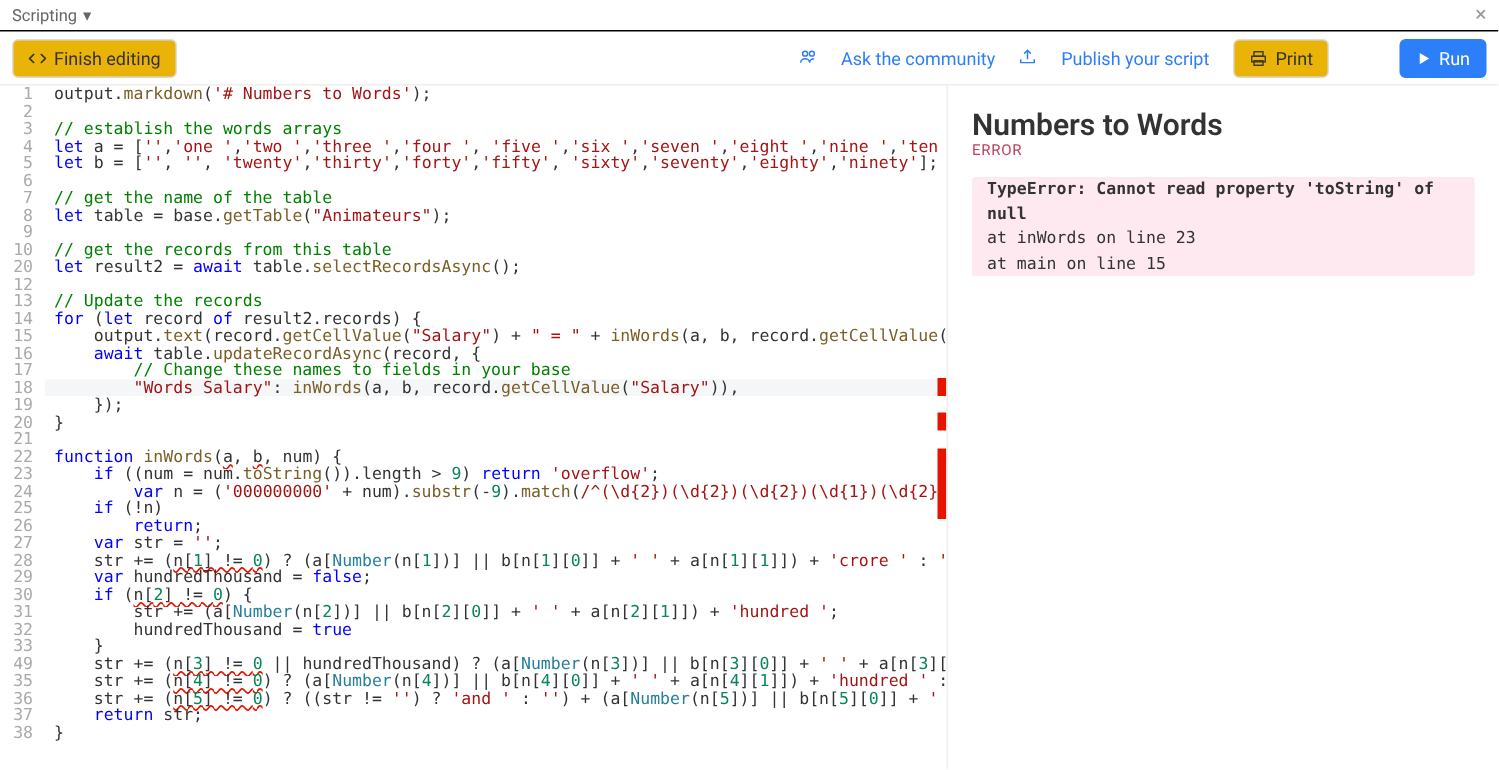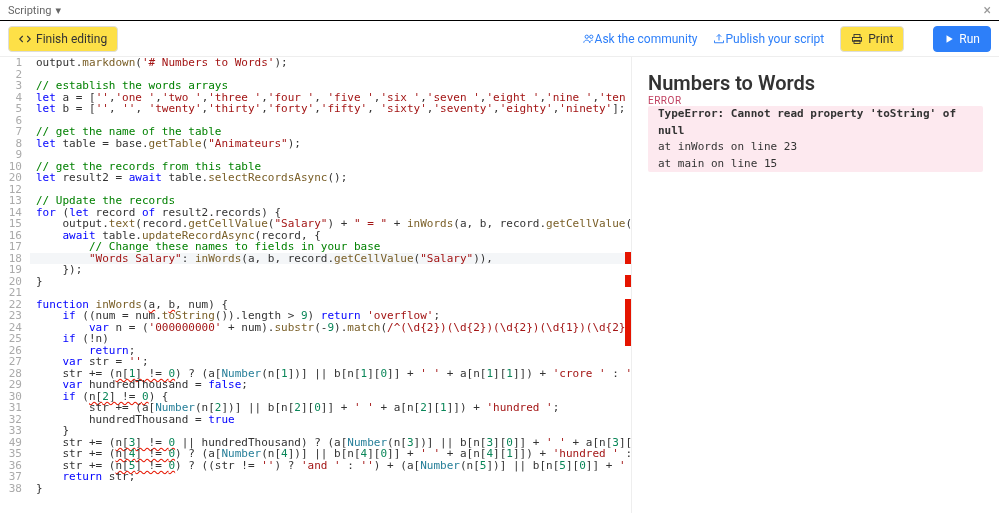--- a/index.html
+++ b/index.html
@@ -1,43 +1,43 @@
 <!DOCTYPE html>
 <html><head>
 <meta charset="utf-8">
 <style>
 * { margin: 0; padding: 0; box-sizing: border-box; }
 body { font-family: -apple-system, BlinkMacSystemFont, "Segoe UI", Roboto, sans-serif; font-size: 13px; color: #333; background: #fff; overflow: hidden; }
 .topbar { height: 21px; display: flex; align-items: center; padding: 0 8px; border-bottom: 1px solid #000000; font-size: 11px; color: #666; }
 .topbar .tab { display: flex; align-items: center; gap: 4px; }
 .topbar .close { margin-left: auto; cursor: pointer; font-size: 14px; color: #999; }
 .toolbar { height: 36px; display: flex; align-items: center; padding: 0 8px; border-bottom: 1px solid #eee; }
-.toolbar .btn { display: inline-flex; align-items: center; gap: 5px; padding: 5px 10px; border: 1px solid #ddd; border-radius: 4px; font-size: 12px; cursor: pointer; background: #fde047; }
+.toolbar .btn { display: inline-flex; align-items: center; gap: 5px; padding: 5px 10px; border: 1px solid #ddd; border-radius: 4px; font-size: 12px; cursor: pointer; background: #eab308; }
 .toolbar .btn.primary { background: #2d7ff9; color: #fff; border-color: #2d7ff9; margin-left: 29px; }
-.toolbar .link { color: #2d7ff9; font-size: 12px; cursor: pointer; display: inline-flex; align-items: center; gap: 0; margin-right: 16px; }
+.toolbar .link { color: #2d7ff9; font-size: 12px; cursor: pointer; display: inline-flex; align-items: flex-start; gap: 16px; margin-right: 16px; }
 .toolbar .spacer { flex: 1; }
-.toolbar .right-group { display: flex; align-items: center; gap: 0; }
+.toolbar .right-group { display: flex; align-items: center; gap: 18px; }
 .main { display: flex; height: calc(513px - 57px); }
 .editor { flex: 0 0 632px; display: flex; overflow: hidden; font-family: "SF Mono", Menlo, Monaco, Consolas, monospace; font-size: 11px; line-height: 11.5px; border-right: 1px solid #eee; position: relative; }
 .gutter { width: 30px; text-align: right; padding-right: 8px; color: #aaa; user-select: none; }
 .gutter div { height: 11.5px; }
 .code { flex: 1; white-space: pre; overflow: hidden; position: relative; }
 .code-line { height: 11.5px; padding-left: 6px; }
 .code-line.hl { background: #f4f6f8; }
 .kw { color: #0000ff; }
 .str { color: #a31515; }
 .com { color: #008000; }
 .num { color: #098658; }
 .fn { color: #795e26; }
 .typ { color: #267f99; }
 .err-decoration { text-decoration: underline wavy #e51400; text-decoration-skip-ink: none; }
 .err-bar { position: absolute; right: 0; width: 6px; background: #e51400; }
 .output { flex: 1; padding: 14px 16px; overflow: auto; }
 .output h1 { font-size: 20px; font-weight: 600; }
-.err-label { font-size: 10px; color: #c04060; letter-spacing: 0.5px; margin-bottom: 0; }
+.err-label { font-size: 10px; color: #c04060; letter-spacing: 0.5px; margin-bottom: 12px; }
 .err-box { background: #fde9ef; padding: 0 10px; font-family: "SF Mono", Menlo, Monaco, Consolas, monospace; font-size: 11px; line-height: 1.5; border-radius: 2px; }
 .err-box .msg { font-weight: 600; }
 svg { display: block; }
 </style>
 </head>
 <body>
 
 <div class="topbar">
   <div class="tab">
     <span>Scripting</span>

